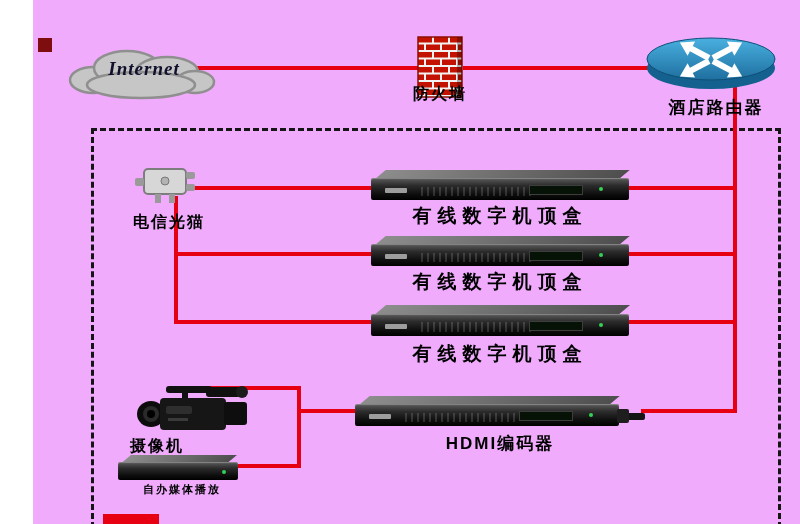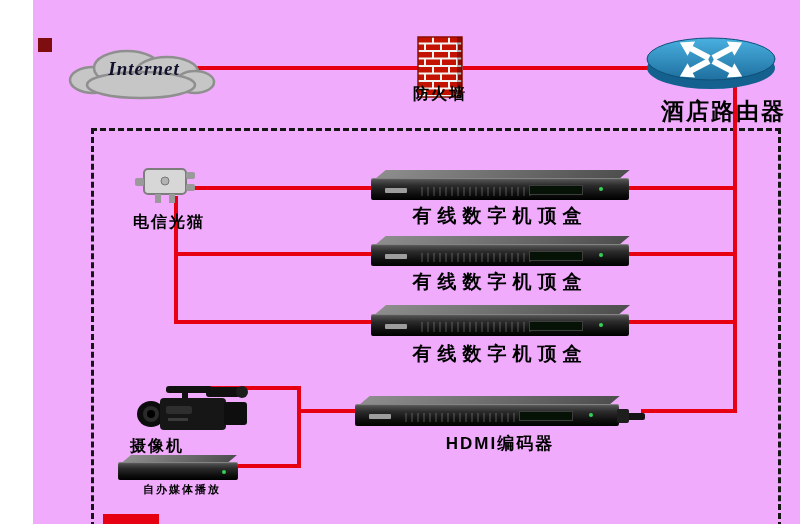--- a/index.html
+++ b/index.html
@@ -114,21 +114,21 @@
         </defs>
         <ellipse cx="66" cy="34" rx="64" ry="21" fill="#14618f"></ellipse>
         <ellipse cx="66" cy="25" rx="64" ry="21" fill="url(#routerGrad)" stroke="#0e4f77"></ellipse>
         <use href="#rarrow" transform="translate(68,24) rotate(-28)"></use>
         <use href="#rarrow" transform="translate(64,24) rotate(-152)"></use>
         <use href="#rarrow" transform="translate(64,27) rotate(152)"></use>
         <use href="#rarrow" transform="translate(68,27) rotate(28)"></use>
       </svg>
     </span>
   </div>
-  <div class="label" style="left:628px; top:96px; width:110px; font-size:23px;text-align:right;">酒店路由器</div>
+  <div class="label" style="left:628px; top:96px; width:110px; font-size:17px;">酒店路由器</div>
 
   <div class="abs" style="left:100px; top:164px; width:64px; height:42px;">
     <span>
       <svg width="64" height="42" viewBox="0 0 64 42">
         <rect x="11" y="5" width="42" height="25" rx="4" fill="#d7d7d7" stroke="#7d7d7d" stroke-width="2"></rect>
         <rect x="2" y="14" width="9" height="8" rx="2" fill="#9a9a9a"></rect>
         <rect x="53" y="8" width="9" height="7" rx="2" fill="#9a9a9a"></rect>
         <rect x="53" y="20" width="9" height="7" rx="2" fill="#9a9a9a"></rect>
         <circle cx="32" cy="17" r="4" fill="#b3b3b3" stroke="#777"></circle>
         <rect x="22" y="30" width="6" height="9" fill="#9a9a9a"></rect>

